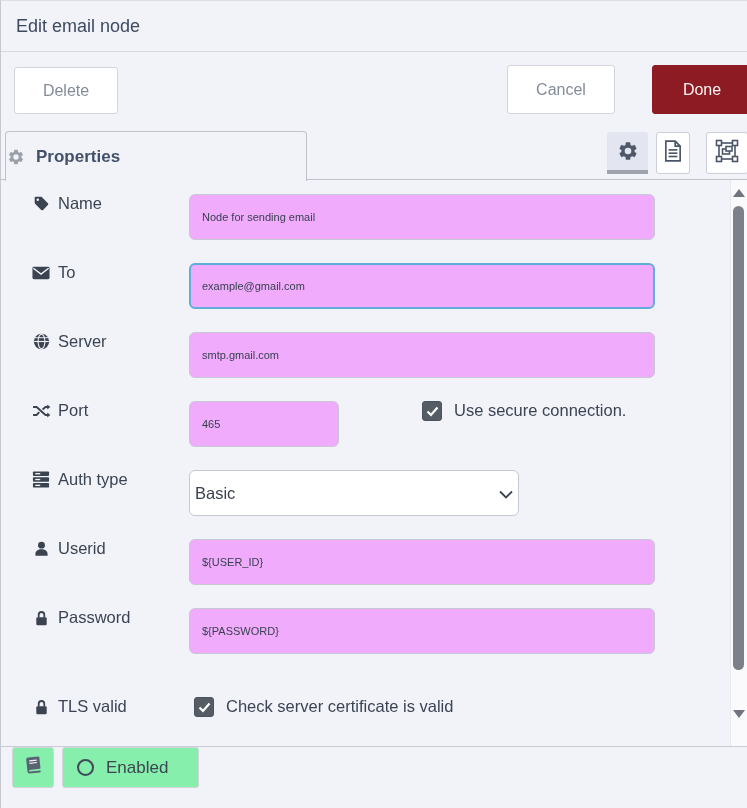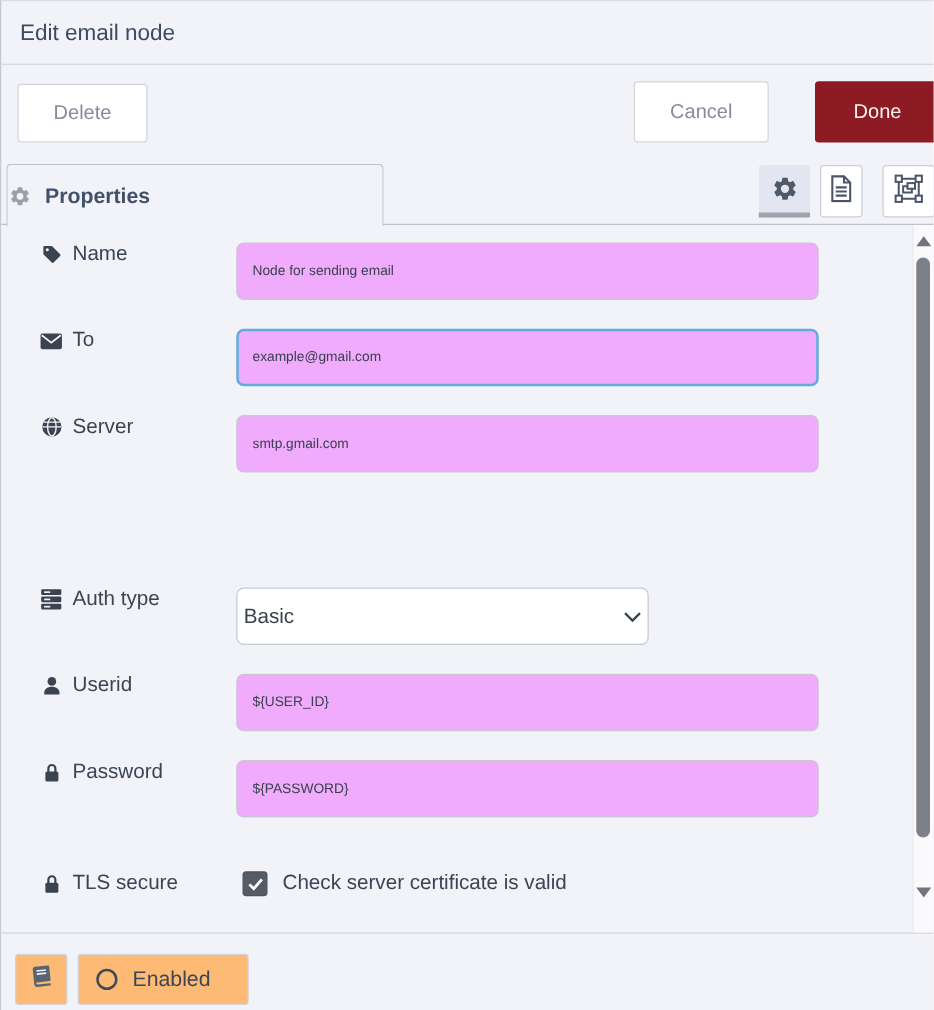--- a/index.html
+++ b/index.html
@@ -66,21 +66,21 @@
   .sb-up { position:absolute; top:9px; left:2px; width:0; height:0;
            border-left:6px solid transparent; border-right:6px solid transparent;
            border-bottom:8px solid #6f747e; }
   .sb-thumb { position:absolute; top:26px; left:2px; width:11px; height:464px;
               background:#7c8089; border-radius:7px; }
   .sb-down { position:absolute; top:530px; left:2px; width:0; height:0;
              border-left:6px solid transparent; border-right:6px solid transparent;
              border-top:8px solid #6f747e; }
   
   .footer { position:absolute; top:746px; left:0; right:0; height:62px; background:#f2f3f8; }
-  .fbtn { position:absolute; top:16px; height:41px; background:#fdba74; border:1px solid #d3d4dc;
+  .fbtn { position:absolute; top:0; height:41px; background:#86efac; border:1px solid #d3d4dc;
           border-radius:3px; display:flex; align-items:center; cursor:pointer; color:#47505f; }
   .fbtn-book { left:11px; width:42px; justify-content:center; }
   .fbtn-enabled { left:61px; width:137px; padding-left:14px; gap:12px; }
   .o-circle { width:17px; height:17px; border:2px solid #414a58; border-radius:50%; flex:none; }
   .enabled-label { font-size:17px; color:#3d4654; }
 </style>
 </head>
 <body>
 
 <div class="tray">
@@ -172,20 +172,41 @@
               <ellipse cx="10" cy="10" rx="4" ry="8.6" fill="none" stroke="#f2f3f9" stroke-width="1.3"></ellipse>
               <line x1="1.4" y1="10" x2="18.6" y2="10" stroke="#f2f3f9" stroke-width="1.3"></line>
               <line x1="2.2" y1="5.5" x2="17.8" y2="5.5" stroke="#f2f3f9" stroke-width="1.1"></line>
             </svg>
         </span>
         <span>Server</span>
       </div>
       <input class="input wide" value="smtp.gmail.com" style="">
     </div>
 
+    <div class="row" style="top:221px">
+      <div class="flabel">
+        <span class="ficon">
+          <svg width="19" height="16" viewBox="0 0 21 18" fill="none" stroke="currentColor" stroke-width="2.1">
+              <path d="M1 4.5h4L15 13.5h3"></path>
+              <path d="M1 13.5h4l3-3.3"></path>
+              <path d="M11.7 7.3 15 4.5h3"></path>
+              <path d="M17 1.6 20.4 4.5 17 7.4" fill="currentColor" stroke-width="0"></path>
+              <path d="M17 10.6 20.4 13.5 17 16.4" fill="currentColor" stroke-width="0"></path>
+            </svg>
+        </span>
+        <span>Port</span>
+      </div>
+      <input class="input port" value="465" style="">
+      <span class="checkbox cb-port checked">
+        <svg width="13" height="11" viewBox="0 0 13 11" fill="none" stroke="#fff" stroke-width="2.2">
+            <path d="M1.5 5.5 5 9 11.5 1.5"></path>
+          </svg>
+      </span>
+      <span class="cb-label">Use secure connection.</span>
+    </div>
 
     <div class="row" style="top:290px">
       <div class="flabel">
         <span class="ficon">
           <svg width="18" height="17" viewBox="0 0 20 19" fill="currentColor">
               <rect x="1" y="0.5" width="18" height="5" rx="1"></rect>
               <rect x="1" y="7" width="18" height="5" rx="1"></rect>
               <rect x="1" y="13.5" width="18" height="5" rx="1"></rect>
               <rect x="3.6" y="2.3" width="5.5" height="1.5" fill="#f2f3f9"></rect>
               <rect x="3.6" y="8.8" width="5.5" height="1.5" fill="#f2f3f9"></rect>
@@ -231,21 +252,21 @@
     </div>
 
     <div class="row" style="top:517px; height:30px;">
       <div class="flabel">
         <span class="ficon">
           <svg width="13" height="16" viewBox="0 0 16 20">
               <path d="M4.5 9.5V6a3.5 3.5 0 0 1 7 0v3.5" fill="none" stroke="currentColor" stroke-width="2.2"></path>
               <rect x="1.5" y="9" width="13" height="10" rx="1.6" fill="currentColor"></rect>
             </svg>
         </span>
-        <span>TLS secure</span>
+        <span>TLS valid</span>
       </div>
       <span class="checkbox cb-tls checked">
         <svg width="13" height="11" viewBox="0 0 13 11" fill="none" stroke="#fff" stroke-width="2.2">
             <path d="M1.5 5.5 5 9 11.5 1.5"></path>
           </svg>
       </span>
       <span class="cb-label">Check server certificate is valid</span>
     </div>
   </div>
 

